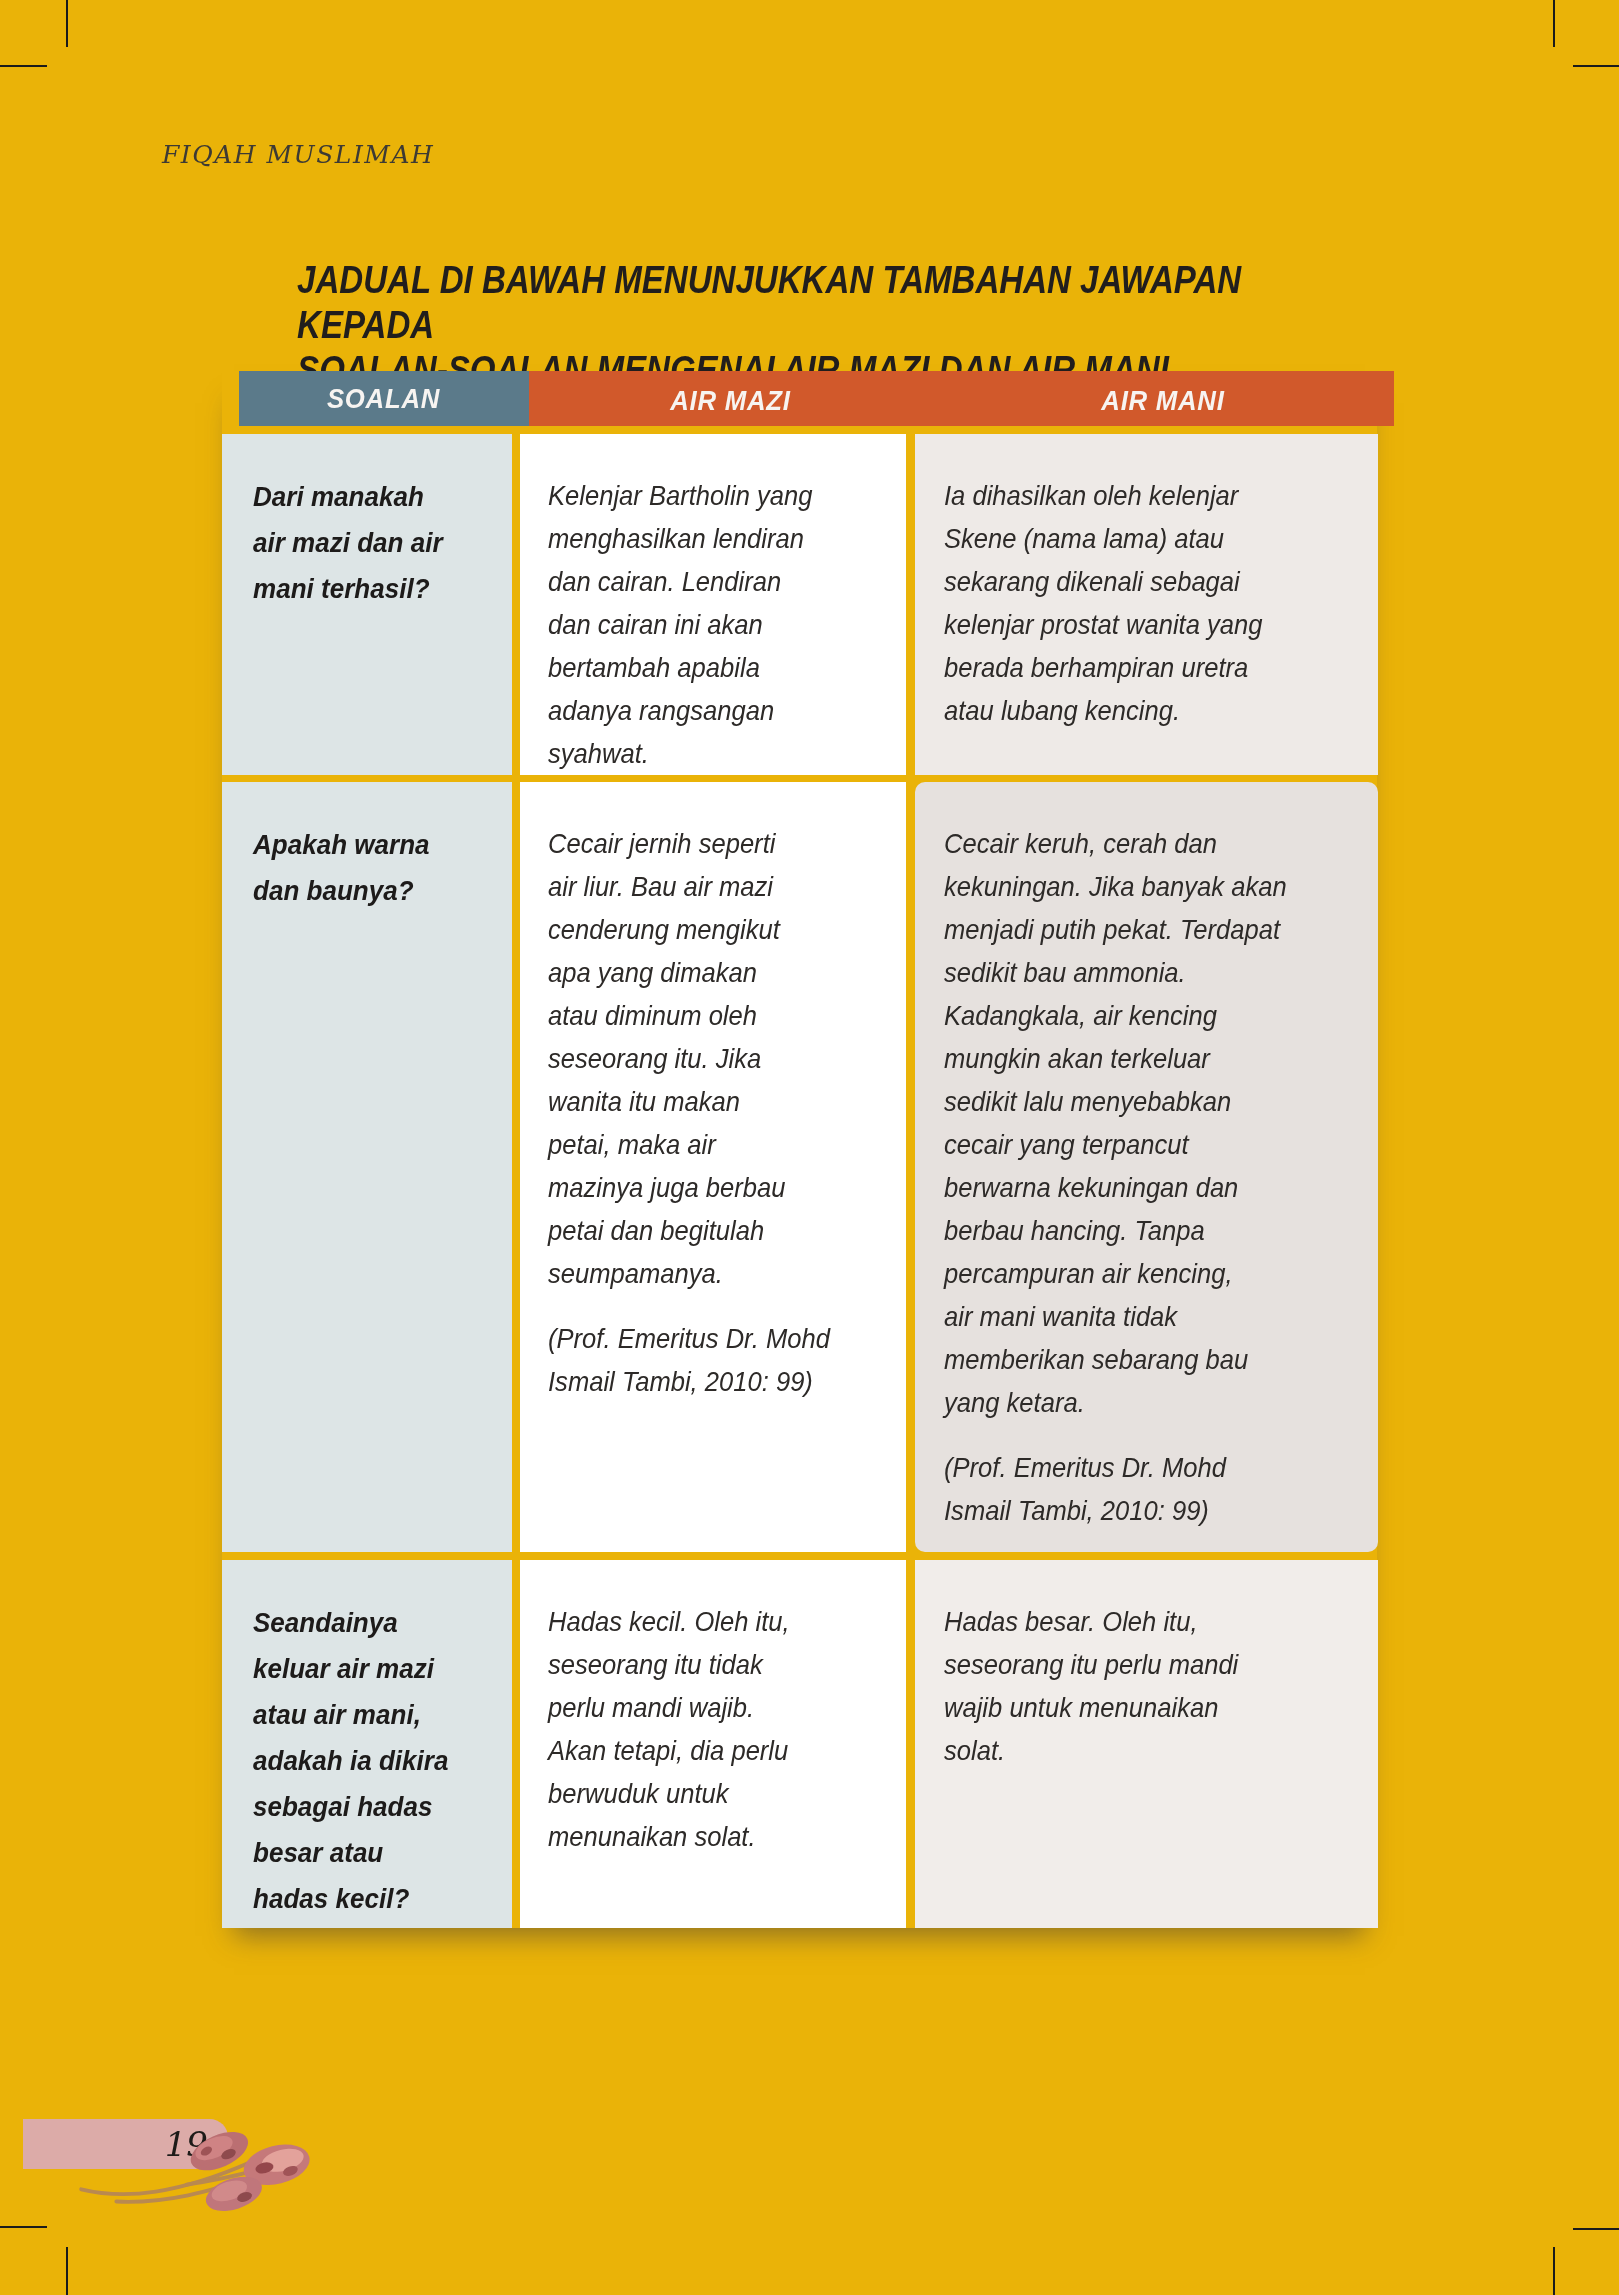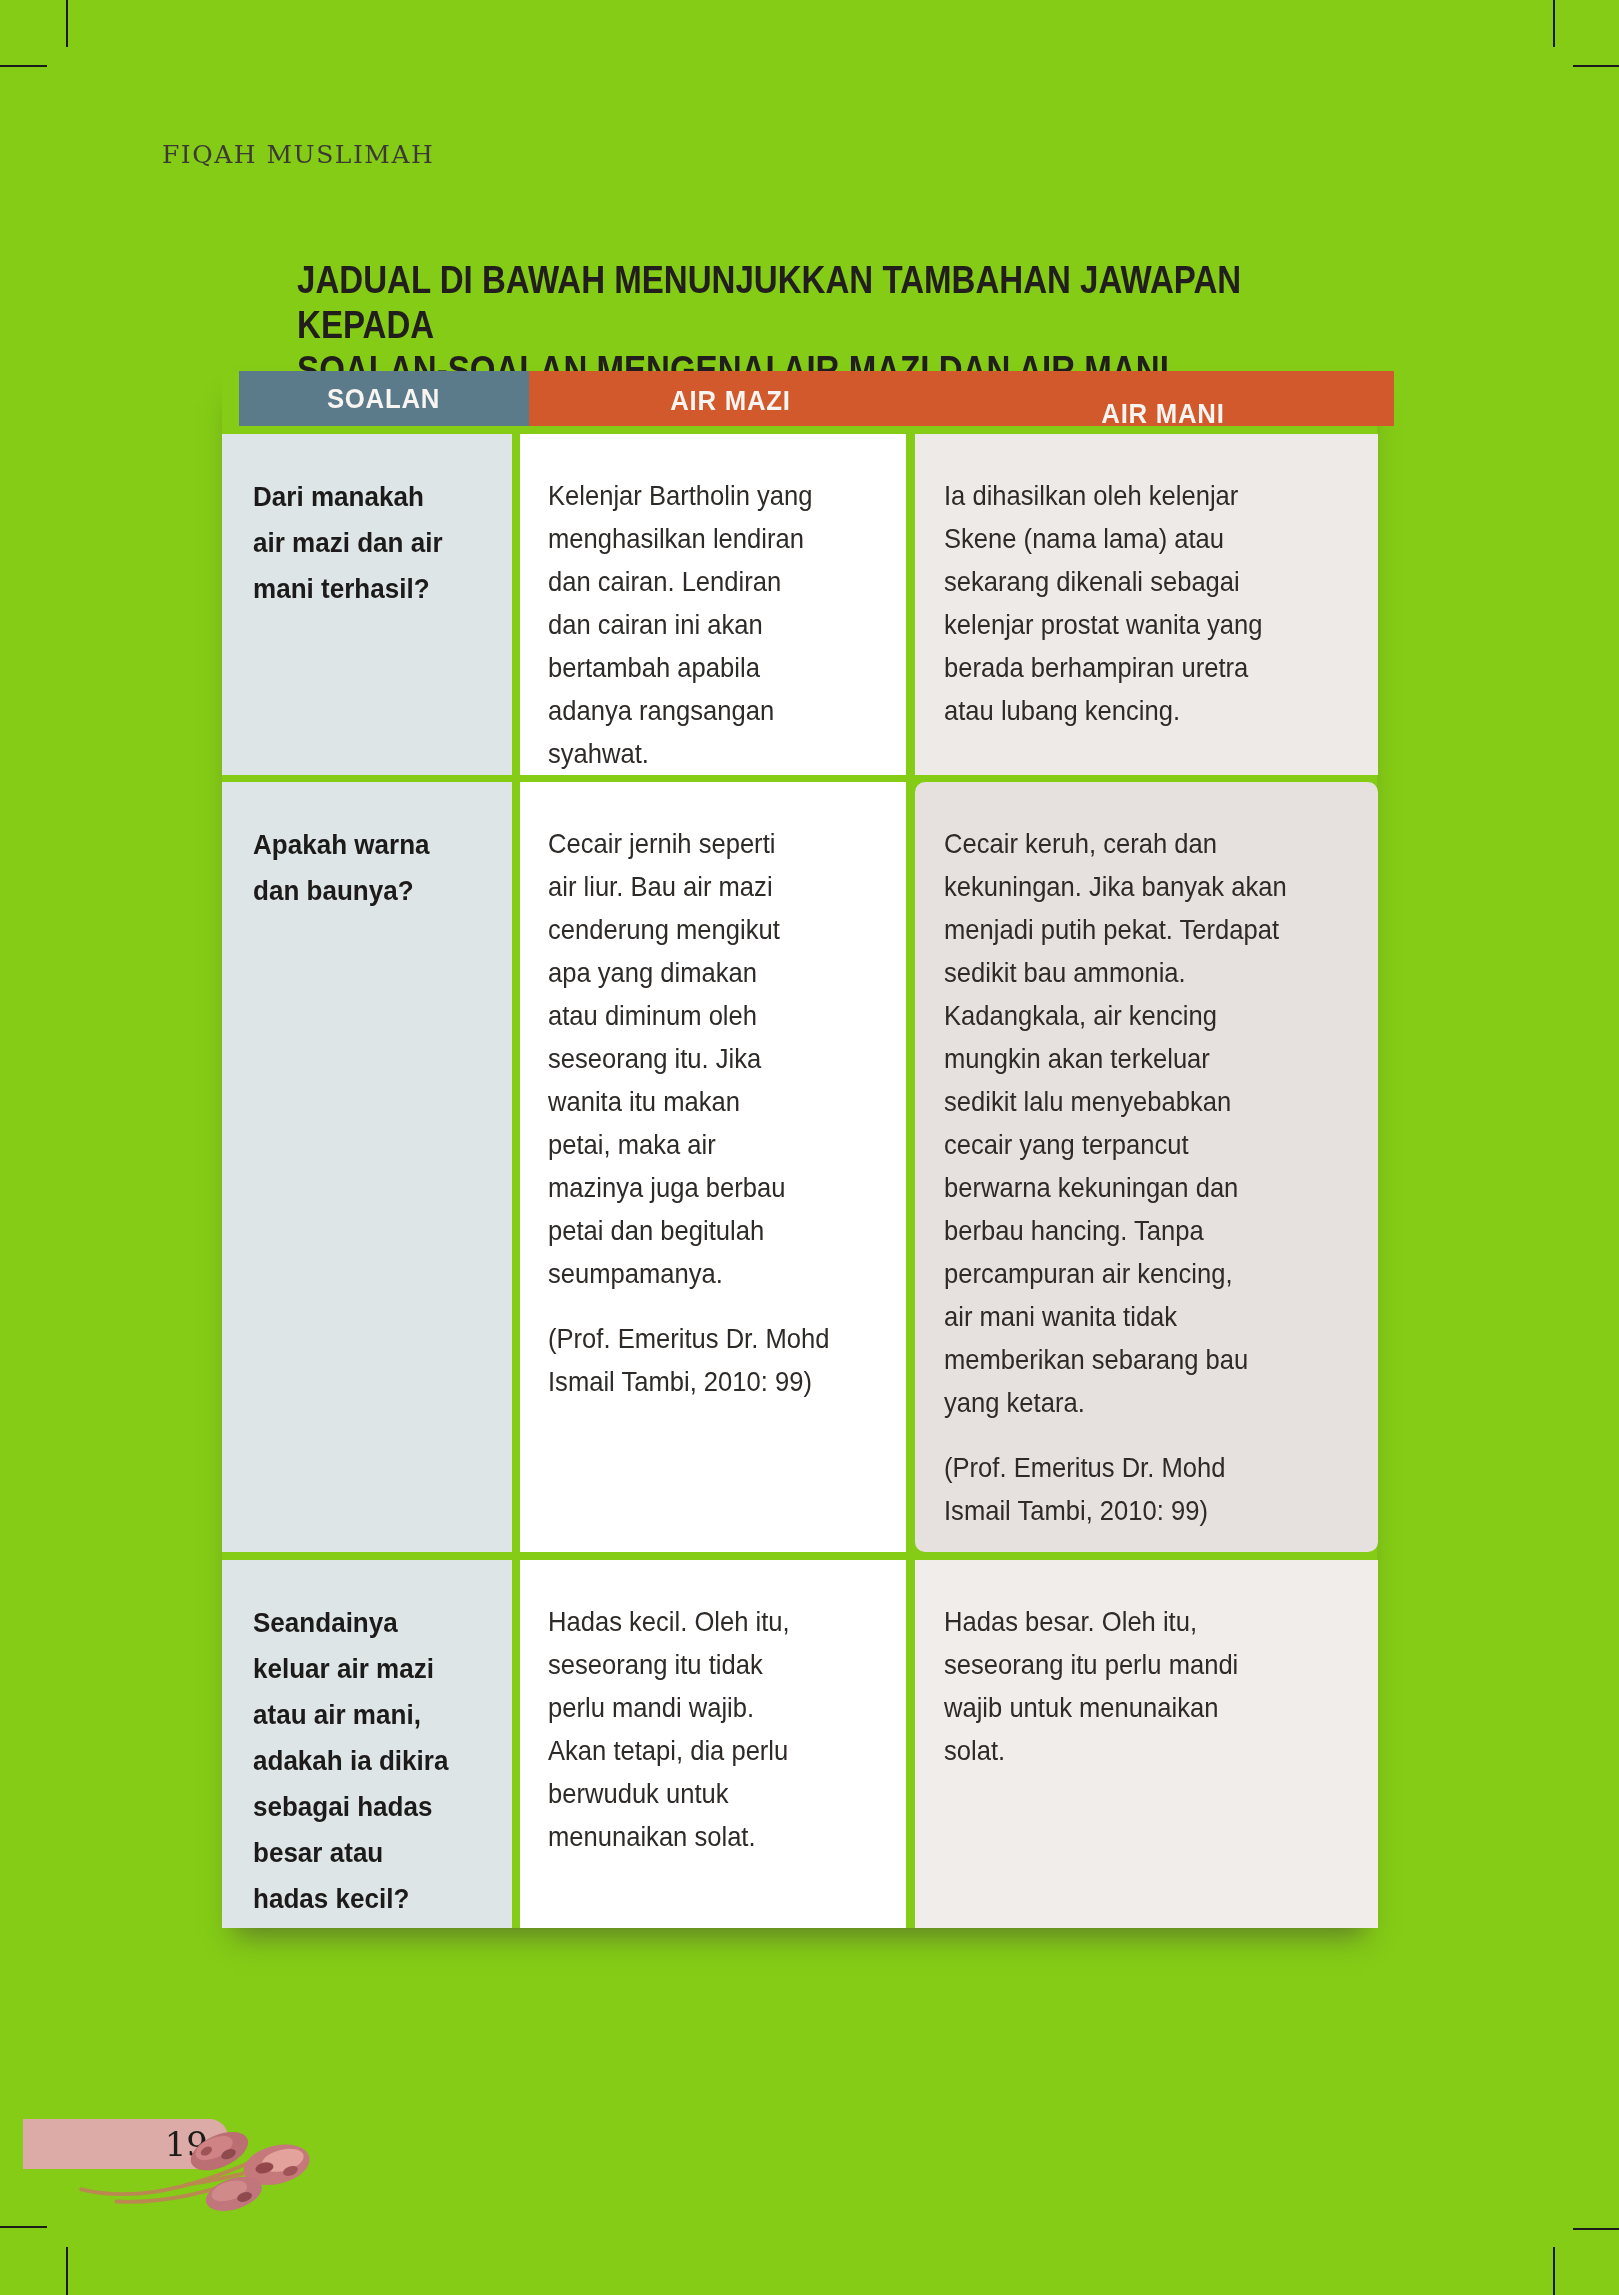--- a/index.html
+++ b/index.html
@@ -1,18 +1,18 @@
 <!DOCTYPE html>
 <html style="font-size:12.2px"><head>
 <meta charset="utf-8">
 <style>
   html,body{margin:0;padding:0;background:#ffffff;}
   body{width:1620px;height:2295px;position:relative;overflow:hidden;
        font-family:"Liberation Sans",sans-serif;}
-  .page{position:absolute;inset:0;background:#84cc16;}
+  .page{position:absolute;inset:0;background:#eab308;font-style:italic;}
 
   
   .crop{position:absolute;background:#1b1b1b;}
 
   
   .running-head{position:absolute;left:162px;top:140px;
     font-family:"DejaVu Serif",serif;font-size:25px;letter-spacing:1.5px;
     color:#3d3a34;white-space:nowrap;}
 
   
@@ -23,21 +23,21 @@
   
   .table-wrap{position:absolute;left:222px;top:371px;width:1155px;
     box-shadow:0 20px 26px -12.2px rgba(70,62,55,0.55);}
   .thead{display:flex;height:55px;width:1155px;padding-left:17px;}
   .th-soalan{width:290px;background:#5b7a8a;display:flex;align-items:center;justify-content:center;}
   .th-orange{position:relative;flex:1;background:#d1592b;}
   .th-label{font-weight:bold;font-size:28px;color:#f7f4f1;letter-spacing:0.8px;
     transform:scaleX(0.92);white-space:nowrap;}
   .th-mazi,.th-mani{position:absolute;top:0;height:59px;display:flex;align-items:center;justify-content:center;}
   .th-mazi{left:298px;width:386px;margin-left:-290px;}
-  .th-mani{left:692px;width:463px;margin-left:-290px;align-items:flex-end;}
+  .th-mani{left:692px;width:463px;margin-left:-290px;}
 
   .tbody{margin-top:7.6px;display:grid;grid-template-columns:290px 386px 463px;
     grid-template-rows:341px 770px 368px;column-gap:8.4px;row-gap:7.6px;}
   .cell{overflow:hidden;}
   .q-cell{background:#dde5e6;padding:40px 21.4px 0 31px;}
   .mazi-cell{background:#ffffff;padding:40px 13.7px 0 28px;}
   .mani-cell{padding:40px 13.7px 0 29px;}
   .mani-r1{background:#eeeae7;}
   .mani-r2{background:#e6e1de;border-radius:10px;}
   .mani-r3{background:#f1edea;}

